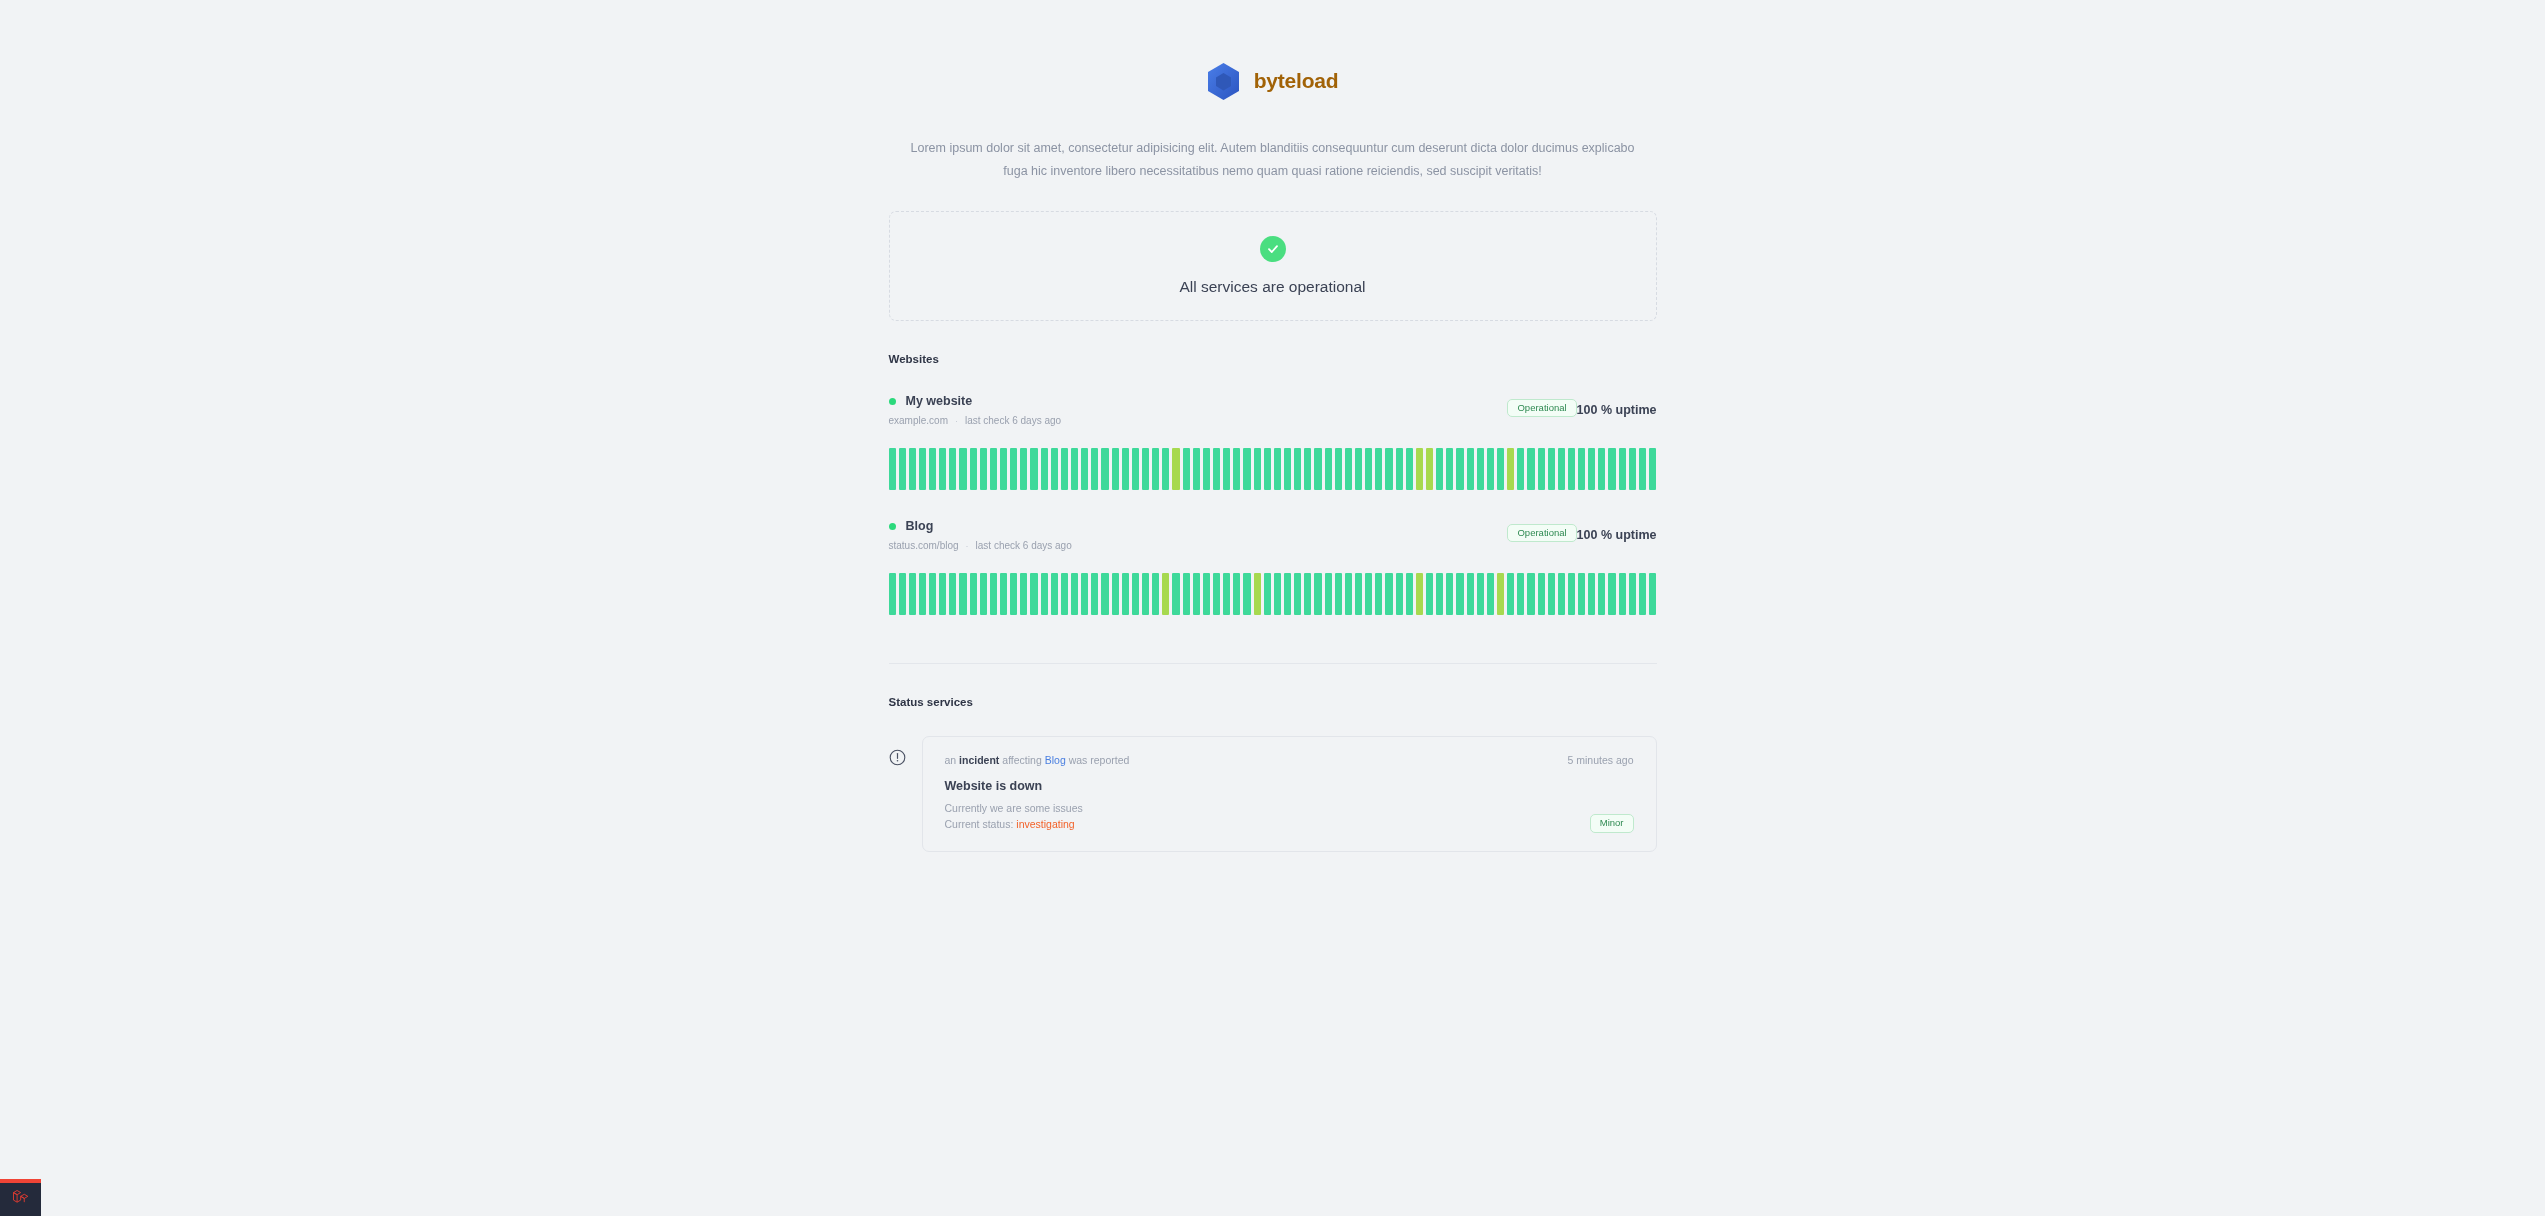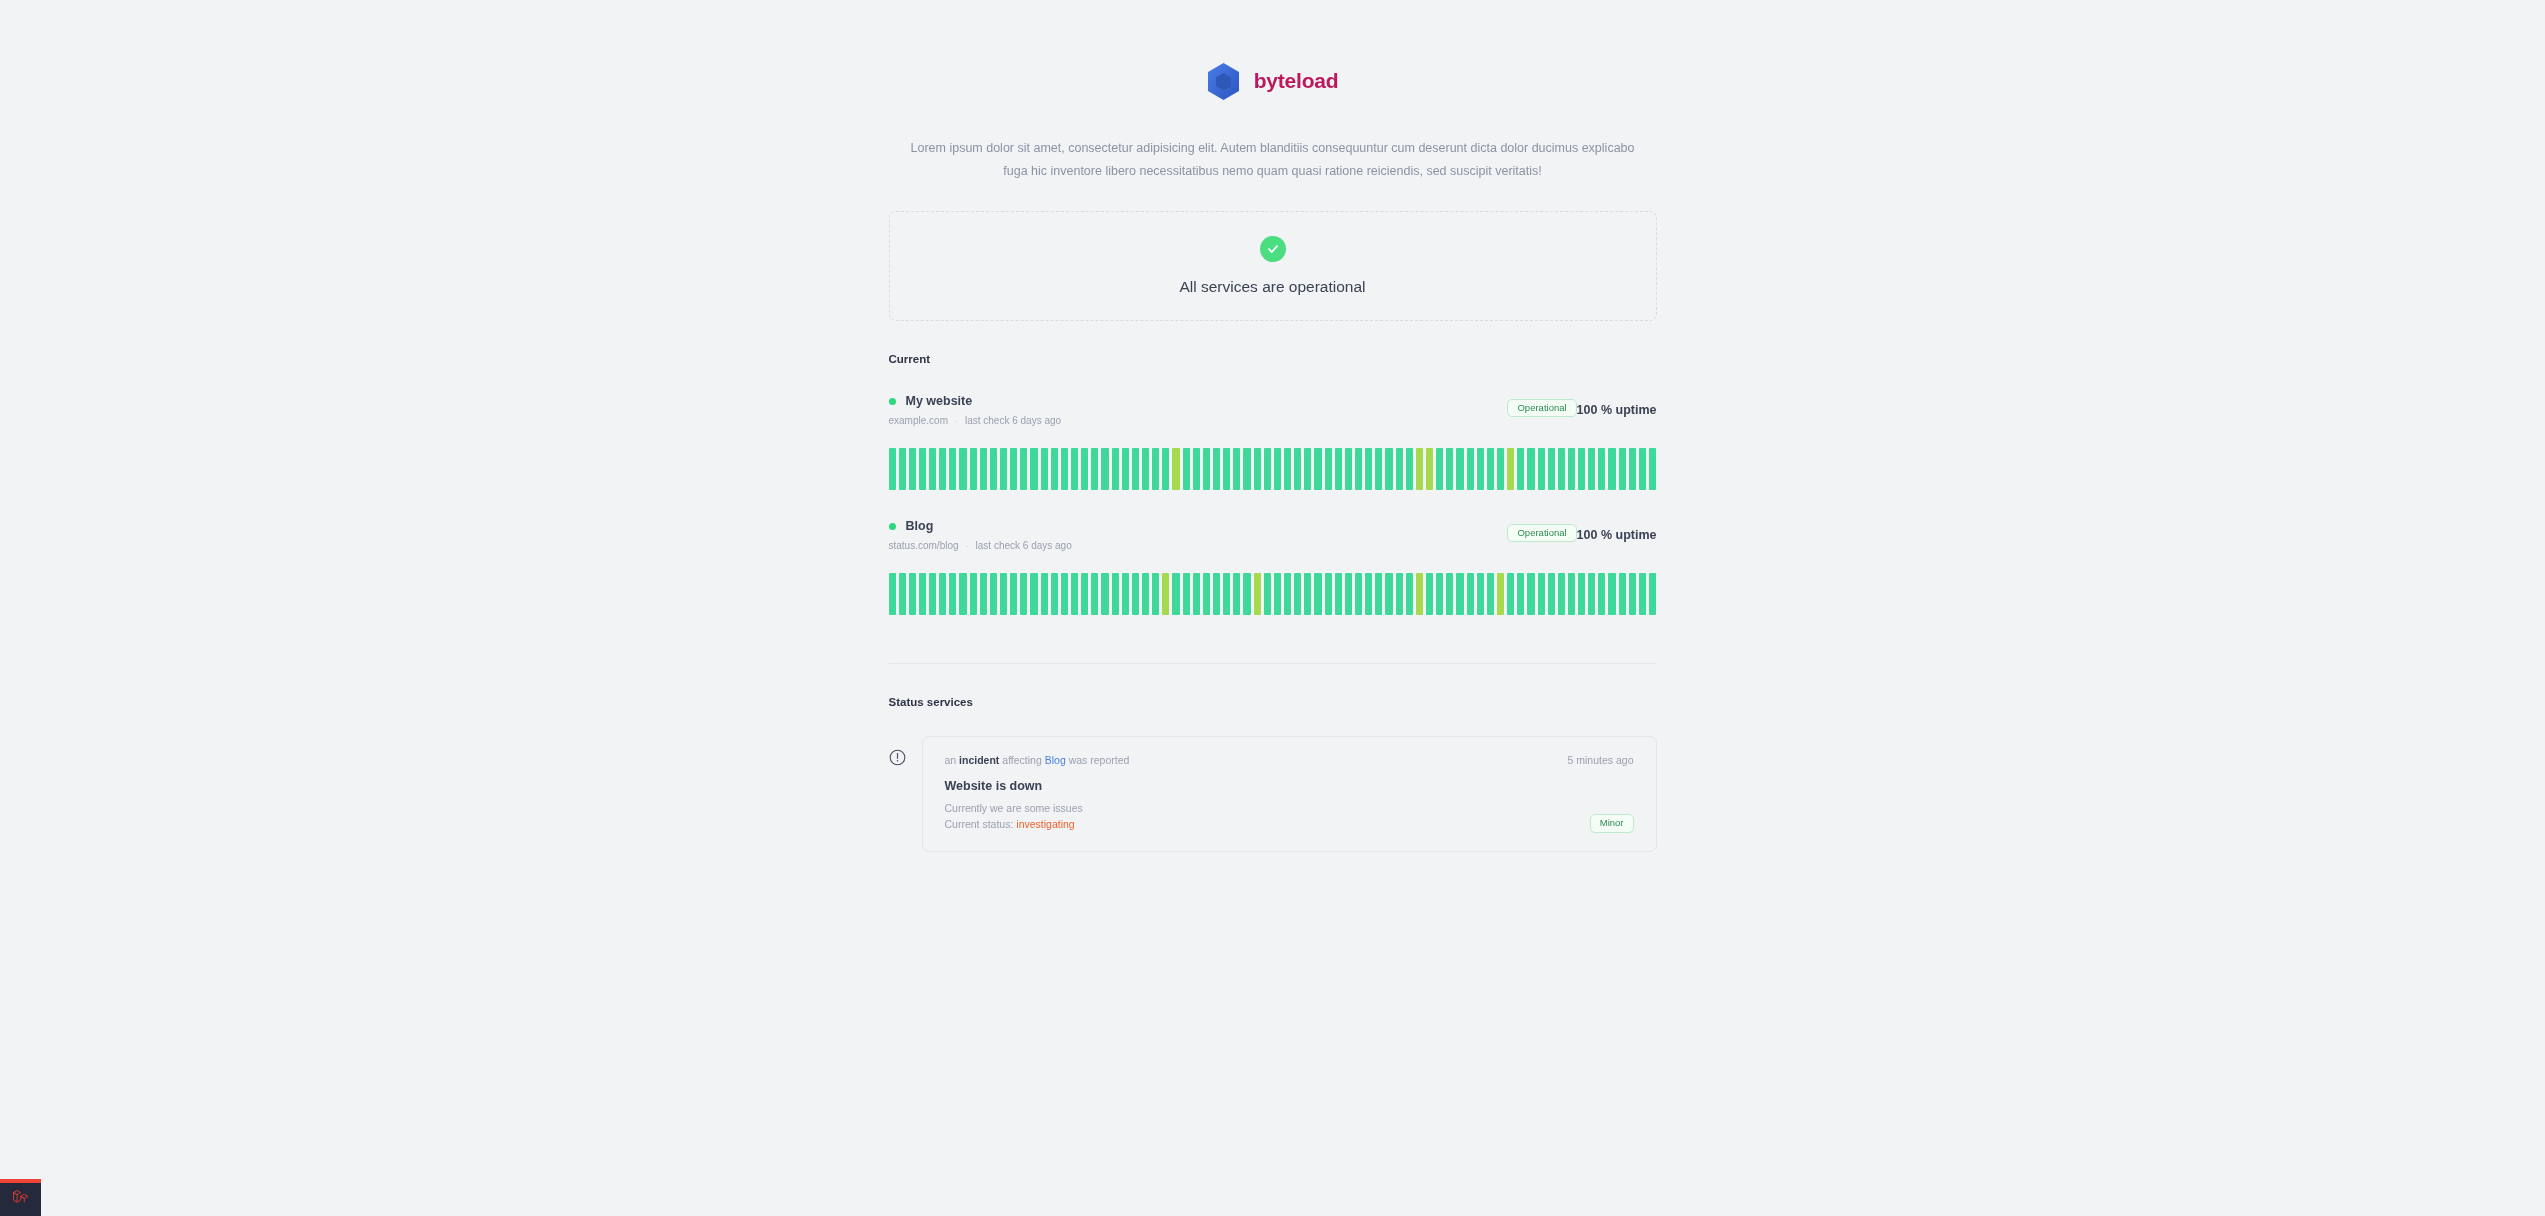--- a/index.html
+++ b/index.html
@@ -28,21 +28,21 @@
     display: flex;
     align-items: center;
     justify-content: center;
     gap: 14px;
     height: 62px;
   }
   .logo-hex { display: block; }
   .brand-name {
     font-size: 21px;
     font-weight: bold;
-    color: #be185d;
+    color: #a16207;
     letter-spacing: -0.2px;
   }
 
   .intro {
     margin-top: 25px;
     text-align: center;
     font-size: 12.5px;
     line-height: 1.85;
     color: #8b93a3;
     padding: 0 20px;
@@ -238,21 +238,21 @@
 
     <div class="status-banner">
       <span class="check-circle">
         <svg width="14" height="14" viewBox="0 0 14 14">
           <path d="M3 7.2 L5.8 10 L11 4.2" fill="none" stroke="#ffffff" stroke-width="1.8" stroke-linecap="round" stroke-linejoin="round"></path>
         </svg>
       </span>
       <div class="status-banner-text">All services are operational</div>
     </div>
 
-    <div class="section-title">Current</div>
+    <div class="section-title">Websites</div>
 
     <div id="monitors-root">
         <div class="monitor">
           <div class="monitor-head">
             <div class="mon-left">
               <div class="mon-title-row">
                 <span class="dot" style="background: rgb(43, 217, 124);"></span>
                 <span class="mon-name">My website</span>
               </div>
               <div class="mon-sub">

